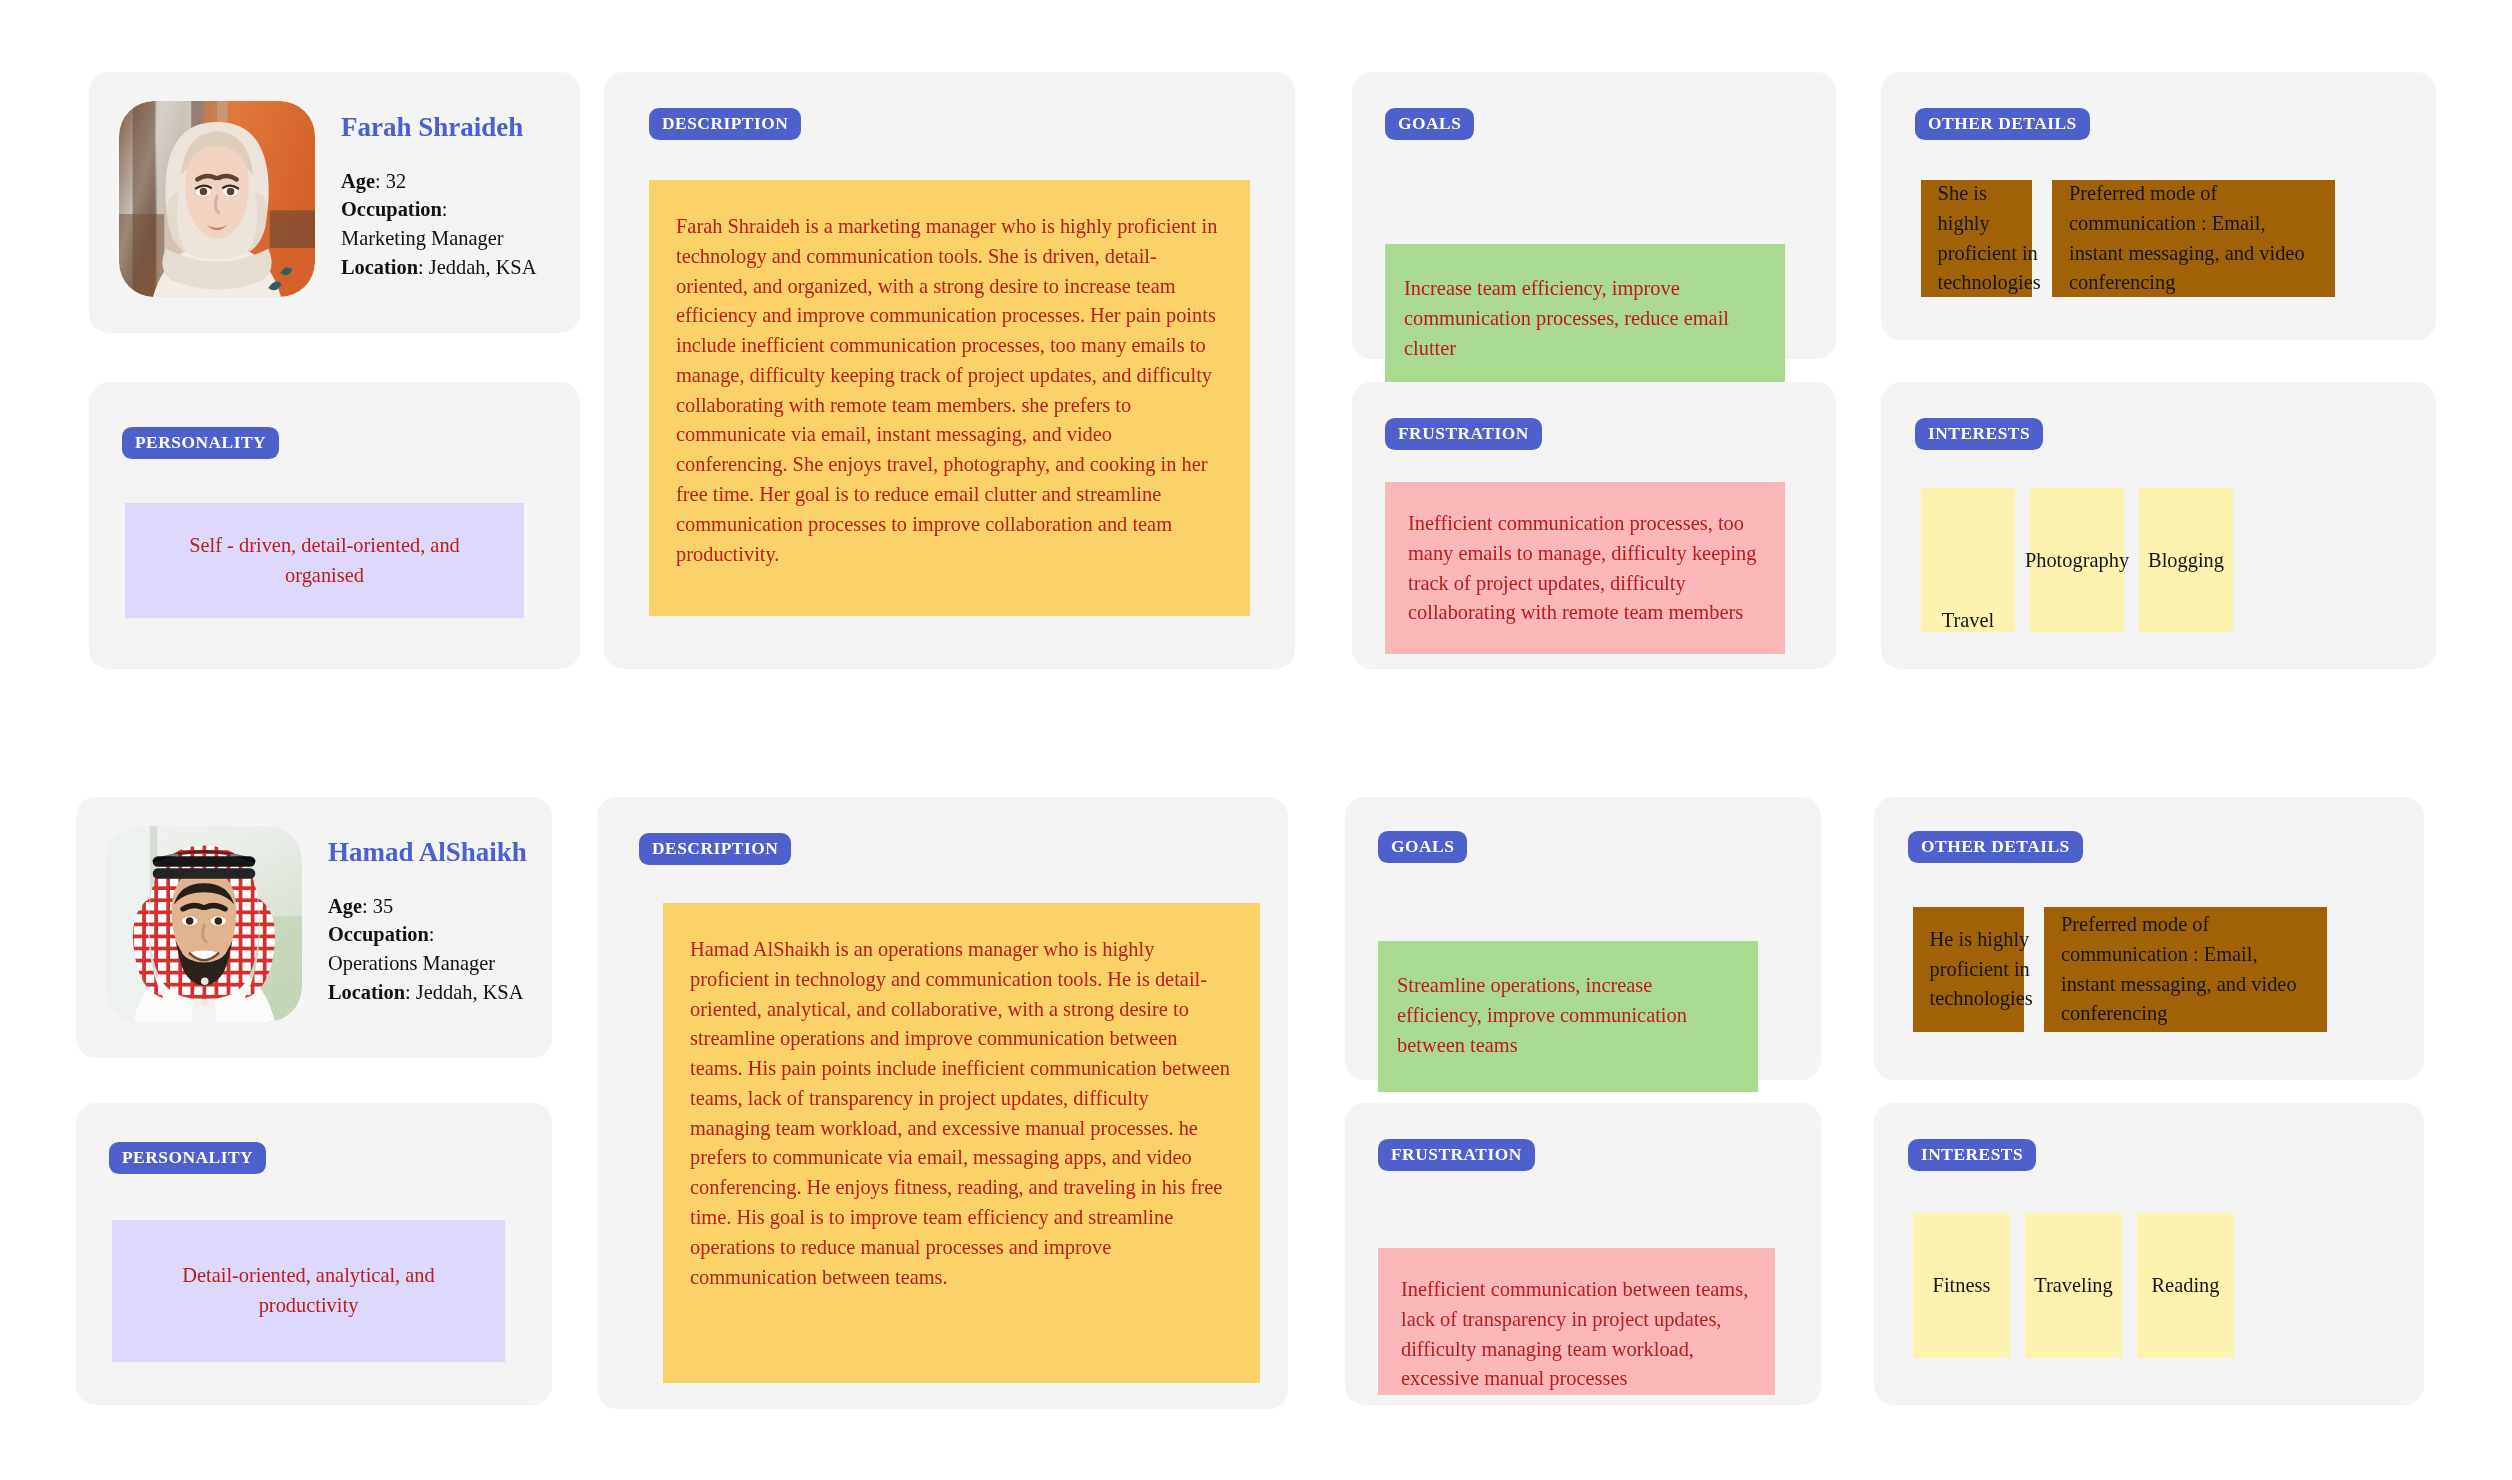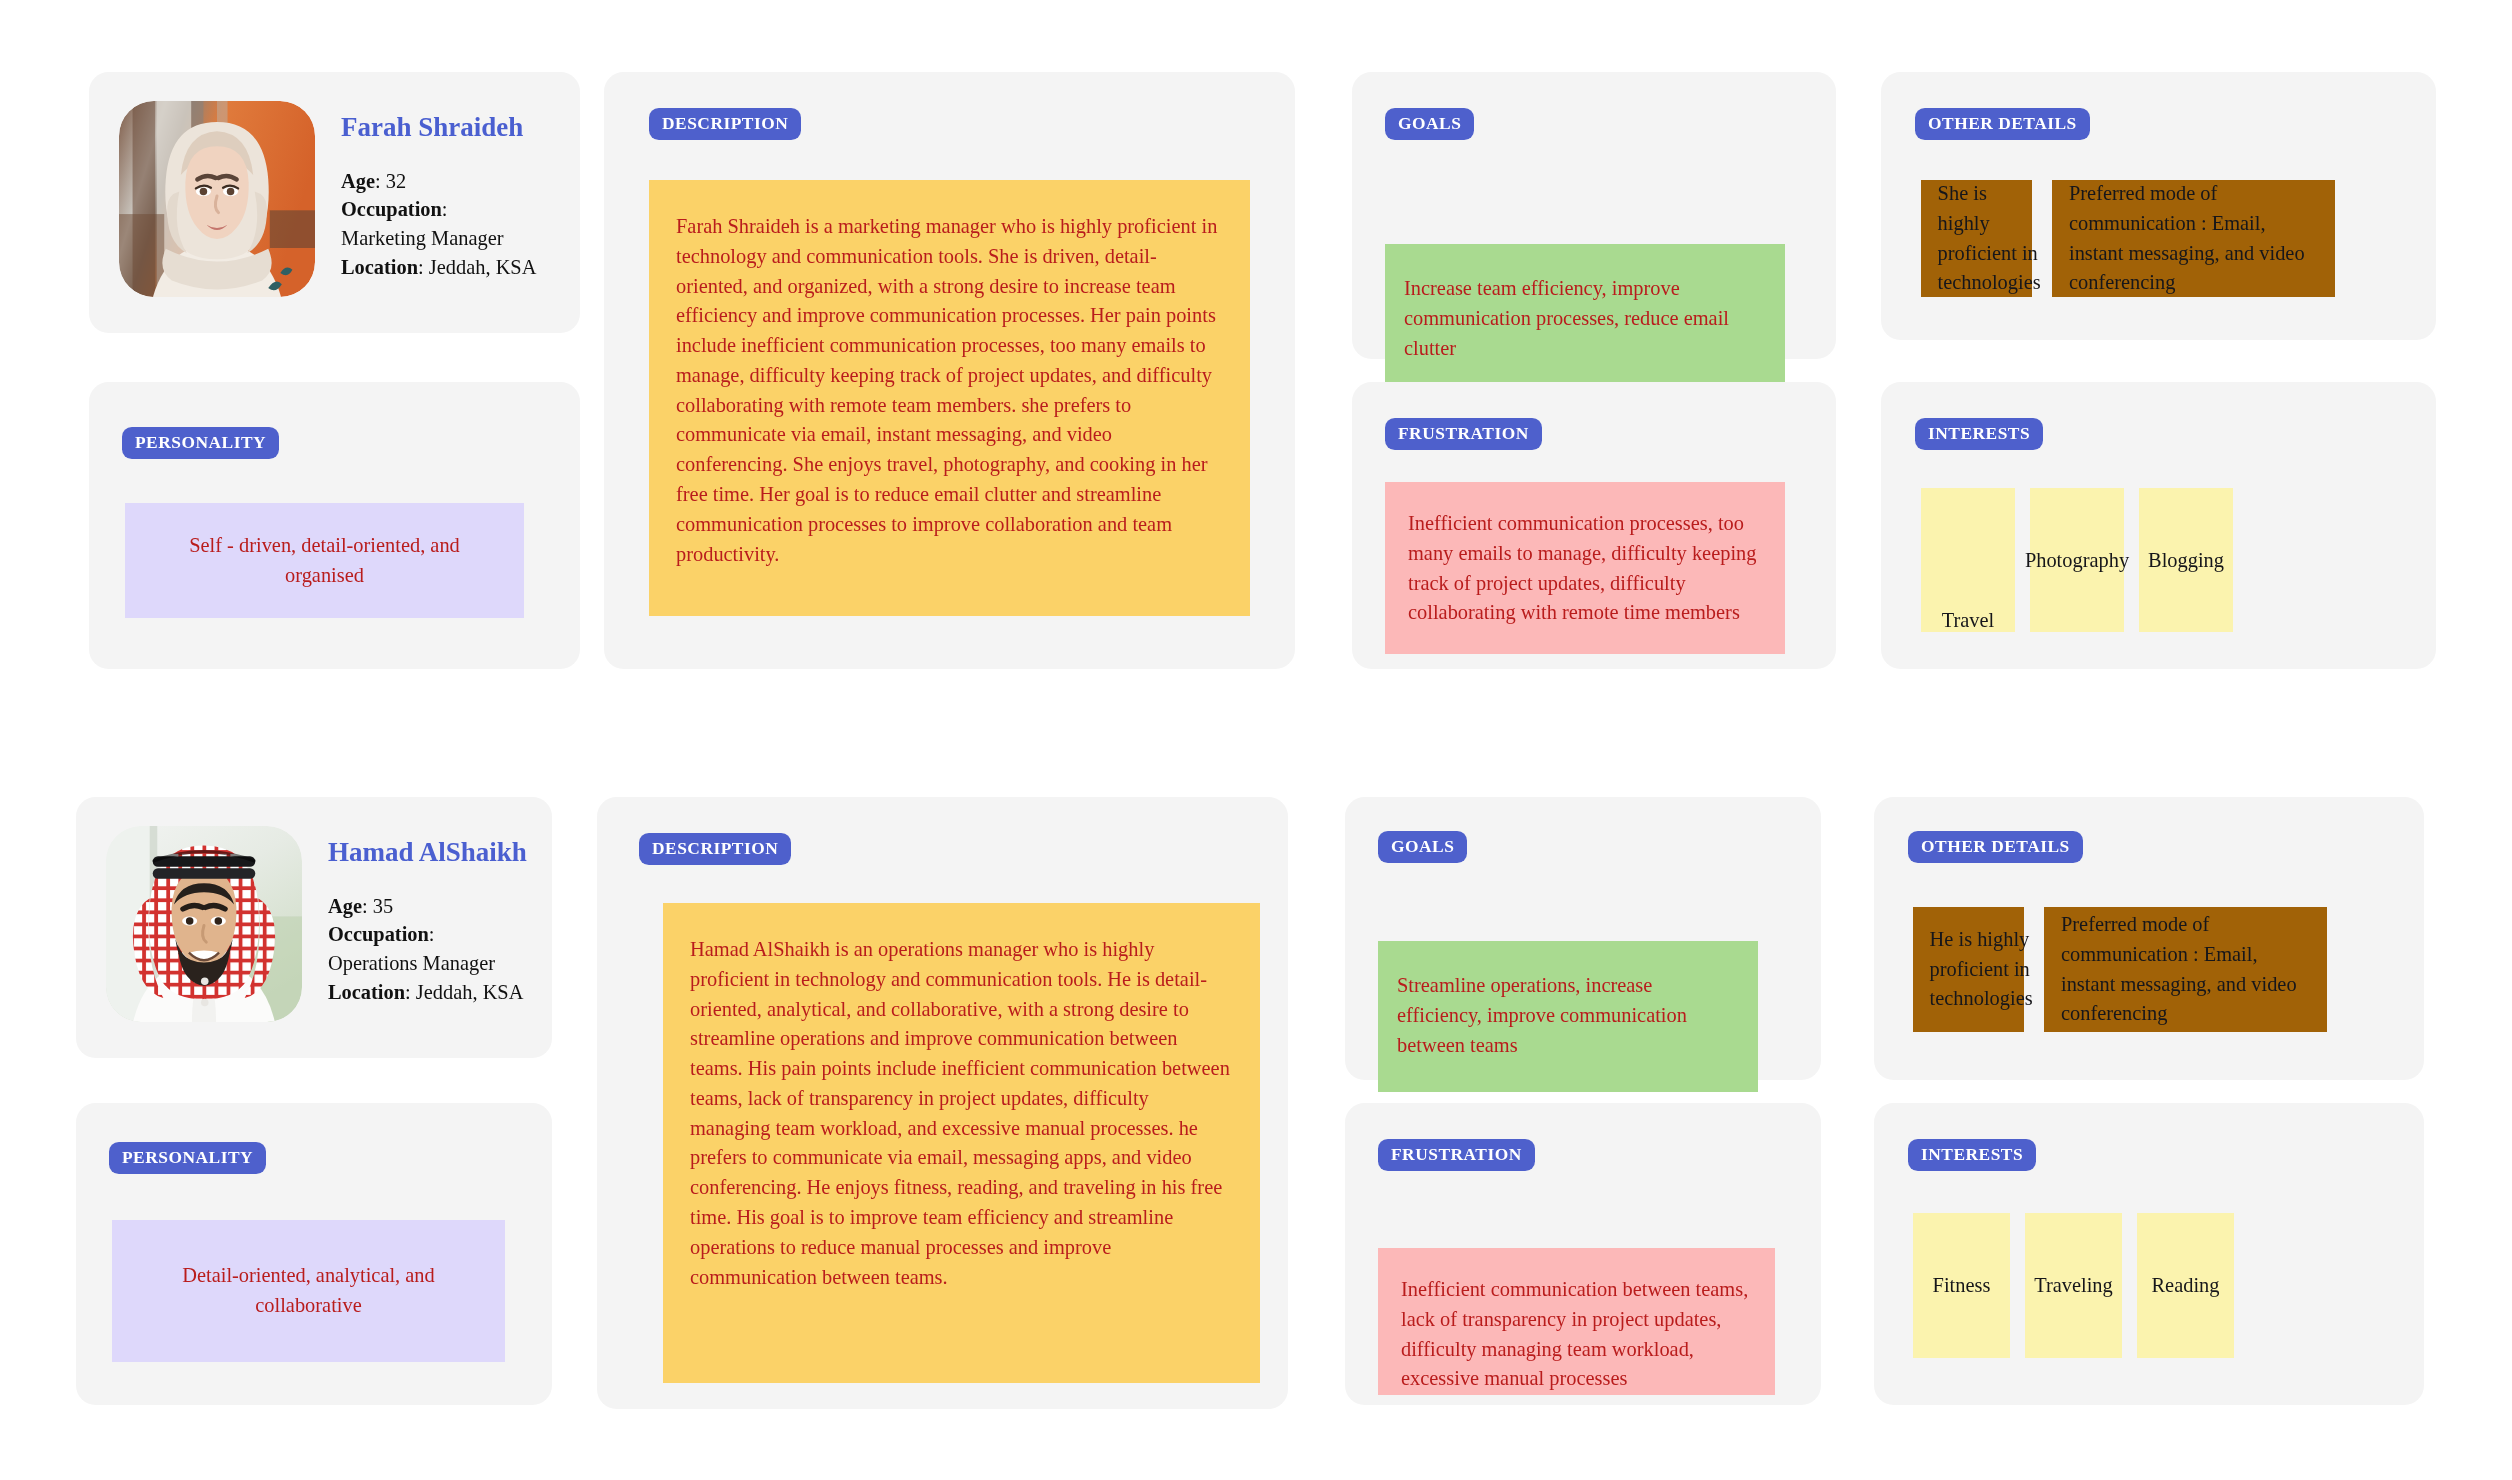--- a/index.html
+++ b/index.html
@@ -225,21 +225,21 @@
     <div class="note note-goal" style="position:absolute; left:33px; top:172px; width:400px; height:147px;">
       <span>Increase team efficiency, improve communication processes, reduce email clutter</span>
     </div>
   </div>
 
   <div class="card" style="left:1352px; top:382px; width:484px; height:287px;">
     <div style="position:absolute; left:33px; top:36px;">
       <span class="badge">FRUSTRATION</span>
     </div>
     <div class="note note-frus" style="position:absolute; left:33px; top:100px; width:400px; height:172px;">
-      <span>Inefficient communication processes, too many emails to manage, difficulty keeping track of project updates, difficulty collaborating with remote time members</span>
+      <span>Inefficient communication processes, too many emails to manage, difficulty keeping track of project updates, difficulty collaborating with remote team members</span>
     </div>
   </div>
 
   <div class="card" style="left:1881px; top:72px; width:555px; height:268px;">
     <div style="position:absolute; left:34px; top:36px;">
       <span class="badge">OTHER DETAILS</span>
     </div>
     <div class="detail-row" style="position:absolute; left:40px; top:108px;">
       <div class="detail-chip" style="width:111px; height:117px;">
         <span>She is highly proficient in technologies</span>
@@ -338,21 +338,21 @@
         </div>
       </div>
     </div>
   </div>
 
   <div class="card" style="left:76px; top:1103px; width:476px; height:302px;">
     <div style="position:absolute; left:33px; top:39px;">
       <span class="badge">PERSONALITY</span>
     </div>
     <div class="note note-pers" style="position:absolute; left:36px; top:117px; width:393px; height:142px;">
-      <span>Detail-oriented, analytical, and collaborative</span>
+      <span>Detail-oriented, analytical, and productivity</span>
     </div>
   </div>
 
   <div class="card" style="left:597px; top:797px; width:691px; height:612px;">
     <div style="position:absolute; left:42px; top:36px;">
       <span class="badge">DESCRIPTION</span>
     </div>
     <div class="note note-desc" style="position:absolute; left:42px; top:106px; width:597px; height:480px;margin-left:24px;">
       <span>Hamad AlShaikh is an operations manager who is highly proficient in technology and communication tools. He is detail-oriented, analytical, and collaborative, with a strong desire to streamline operations and improve communication between teams. His pain points include inefficient communication between teams, lack of transparency in project updates, difficulty managing team workload, and excessive manual processes. he prefers to communicate via email, messaging apps, and video conferencing. He enjoys fitness, reading, and traveling in his free time. His goal is to improve team efficiency and streamline operations to reduce manual processes and improve communication between teams.</span>
     </div>

